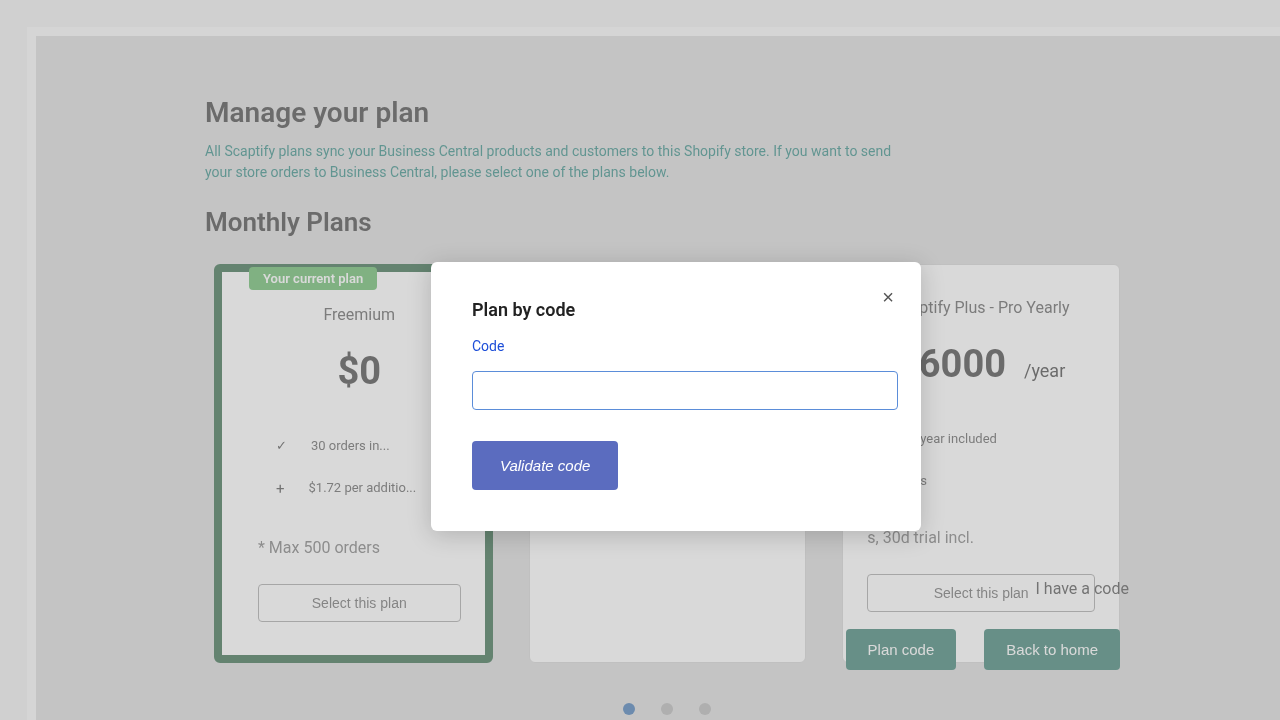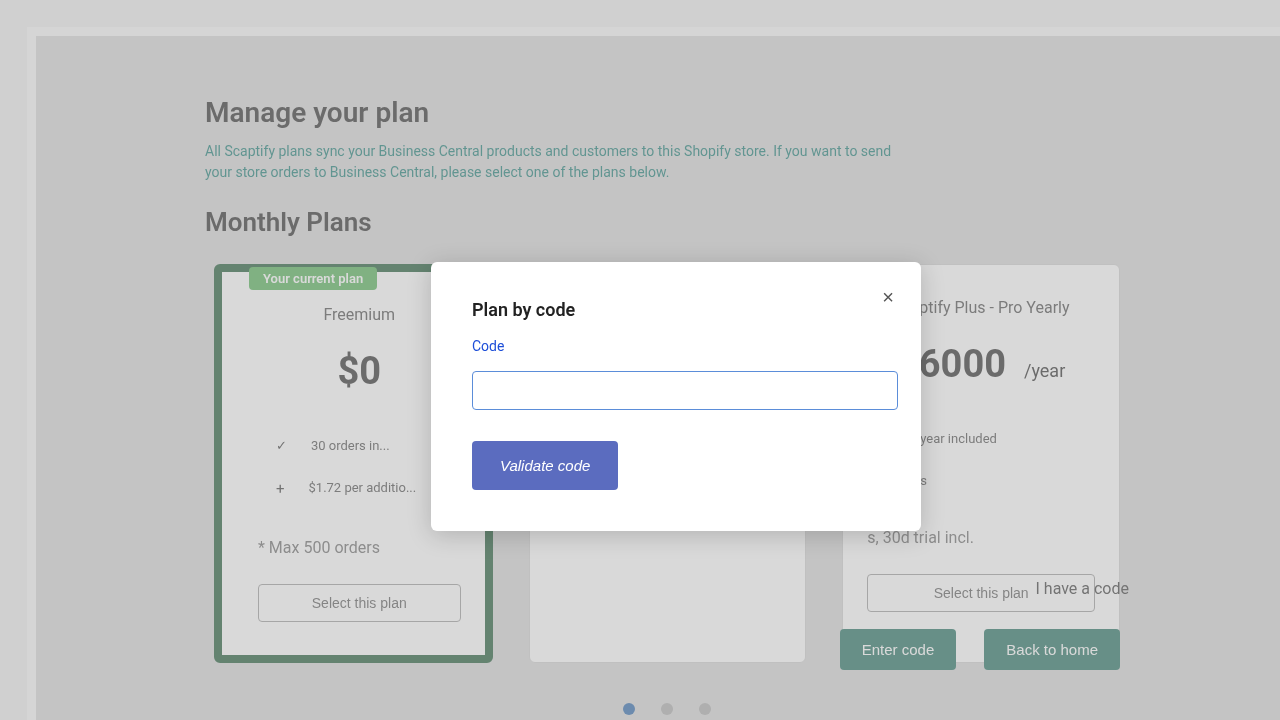--- a/index.html
+++ b/index.html
@@ -327,21 +327,21 @@
     <div class="dots-container">
       <div class="dot active"></div>
       <div class="dot"></div>
       <div class="dot"></div>
     </div>
   </div>
 
   <div class="bottom-section">
     <div class="i-have-code">I have a code</div>
     <div class="bottom-buttons">
-      <button class="btn-green">Enter code</button>
+      <button class="btn-green">Plan code</button>
       <button class="btn-green">Back to home</button>
     </div>
   </div>
 
   <div class="overlay">
     <div class="modal">
       <div class="modal-title">Plan by code</div>
       <button class="modal-close">×</button>
       <div class="modal-label">Code</div>
       <input class="modal-input" type="text" placeholder="" style="">

